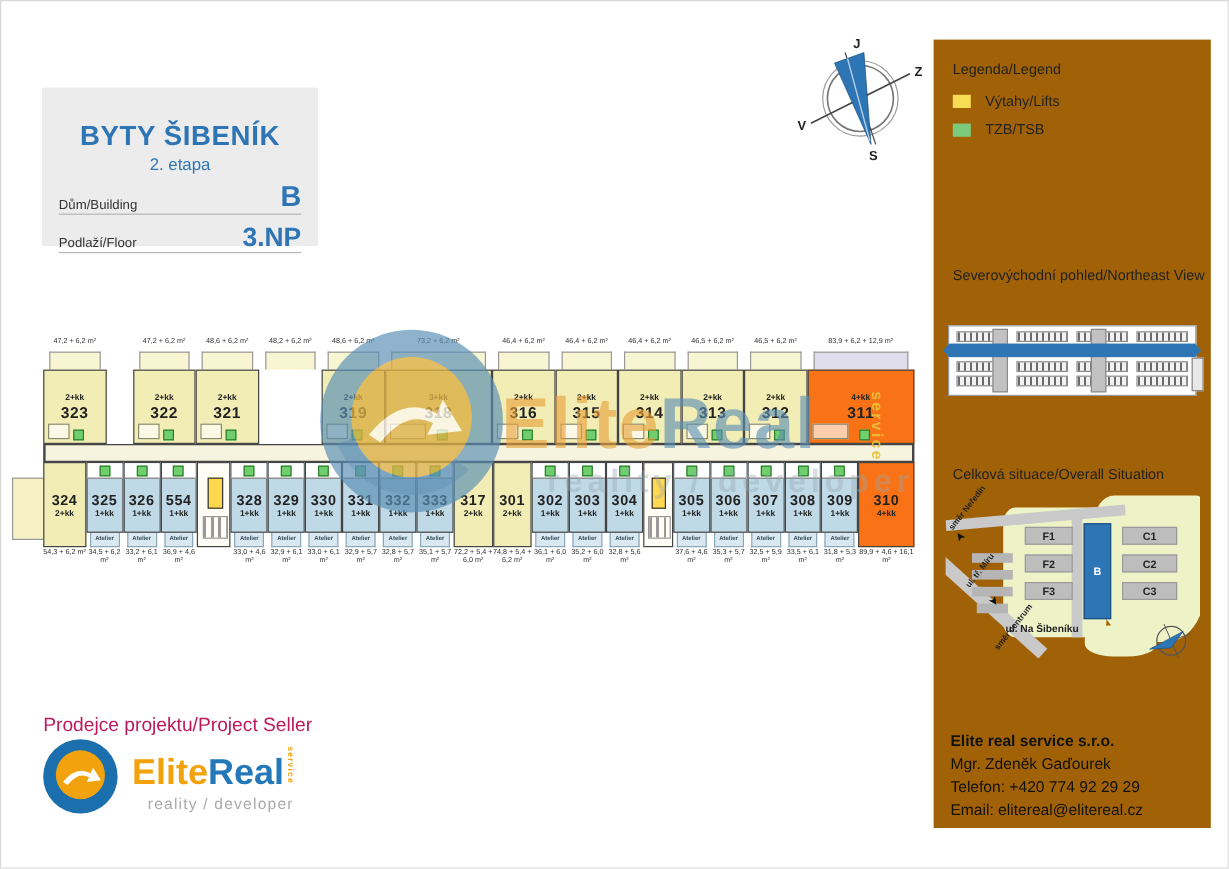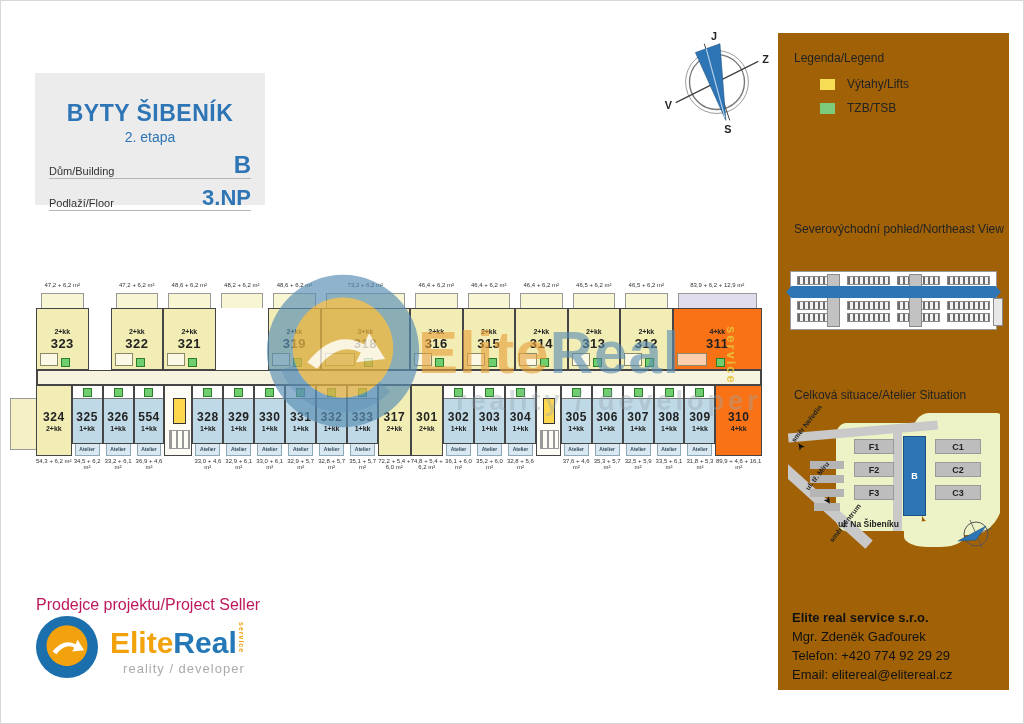--- a/index.html
+++ b/index.html
@@ -15,21 +15,21 @@
   .hrow .lab{font-size:11px;color:#333;}
   .hrow .val{color:#2e75b6;font-weight:bold;font-size:24px;line-height:1;}
 
   
   .compass{position:absolute;left:663px;top:30px;width:108px;height:110px;}
 
   
   .panel{position:absolute;left:778px;top:33px;width:231px;height:657px;background:#a16207;}
   .sec-title{position:absolute;left:16px;font-size:12px;color:#222;}
   .leg-title{top:18px;}
-  .leg-item{position:absolute;left:16px;display:flex;align-items:center;gap:12px;margin-left:26px;}
+  .leg-item{position:absolute;left:16px;display:flex;align-items:center;gap:12px;}
   .li1{top:44px;} .li2{top:68px;}
   .swatch{width:15px;height:11px;display:inline-block;}
   .sw-lift{background:#f7dd55;} .sw-tzb{background:#7ccb7c;}
   .leg-item span.t{font-size:12px;color:#222;}
   .ne-title{top:189px;}
   .sit-title{top:355px;}
 
   
   .elevation{position:absolute;left:12px;top:238px;width:205px;height:57px;background:#fff;border:1px solid #9a9a9a;}
   .erow{position:absolute;left:6px;right:6px;height:9px;display:flex;gap:7px;}
@@ -189,21 +189,21 @@
           <i class="egrp"></i>
           <i class="egrp"></i>
           <i class="egrp"></i>
         </div>
       <div class="etower et1"></div>
       <div class="etower et2"></div>
       <div class="eband"></div>
       <div class="eannex"></div>
     </div>
 
-    <div class="sec-title sit-title">Celková situace/Atelier Situation</div>
+    <div class="sec-title sit-title">Celková situace/Overall Situation</div>
     <div class="map" id="map">
       <div class="grass g1"></div>
       <div class="grass g2"></div>
       <div class="grass g3"></div>
       <div class="road road-h"></div>
       <div class="road road-v"></div>
       <div class="road road-d"></div>
       <div class="park p1"></div>
       <div class="park p2"></div>
       <div class="park p3"></div>

